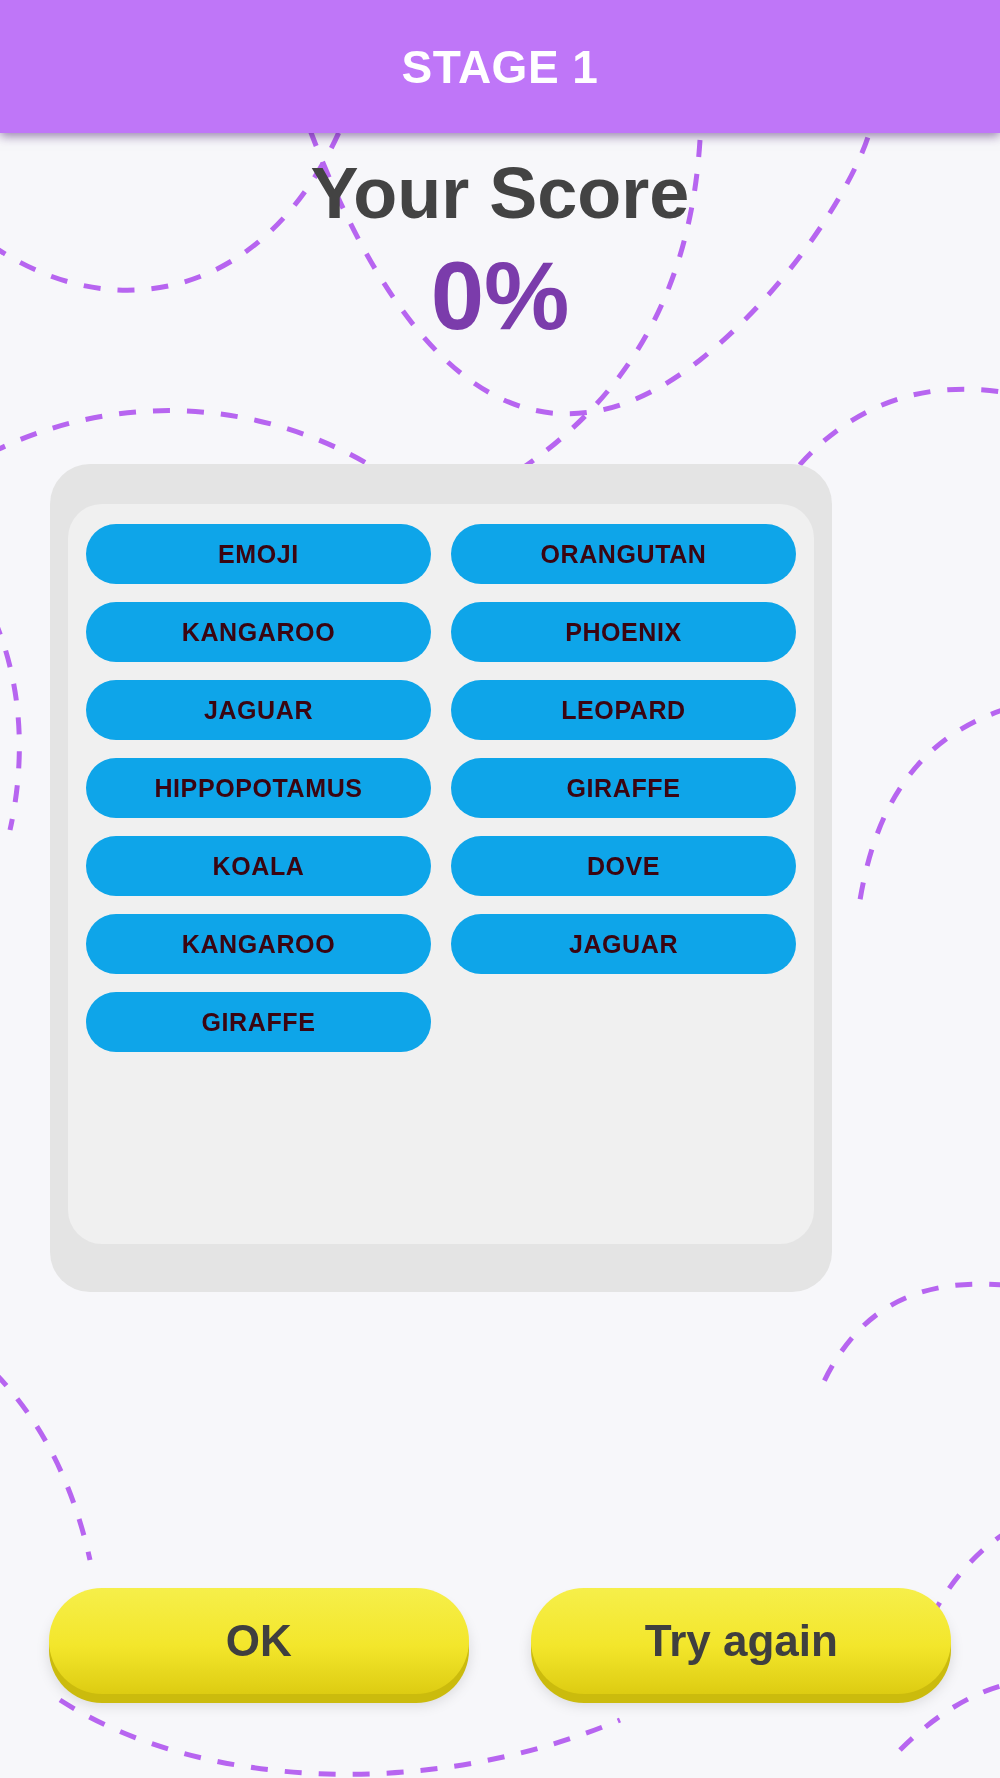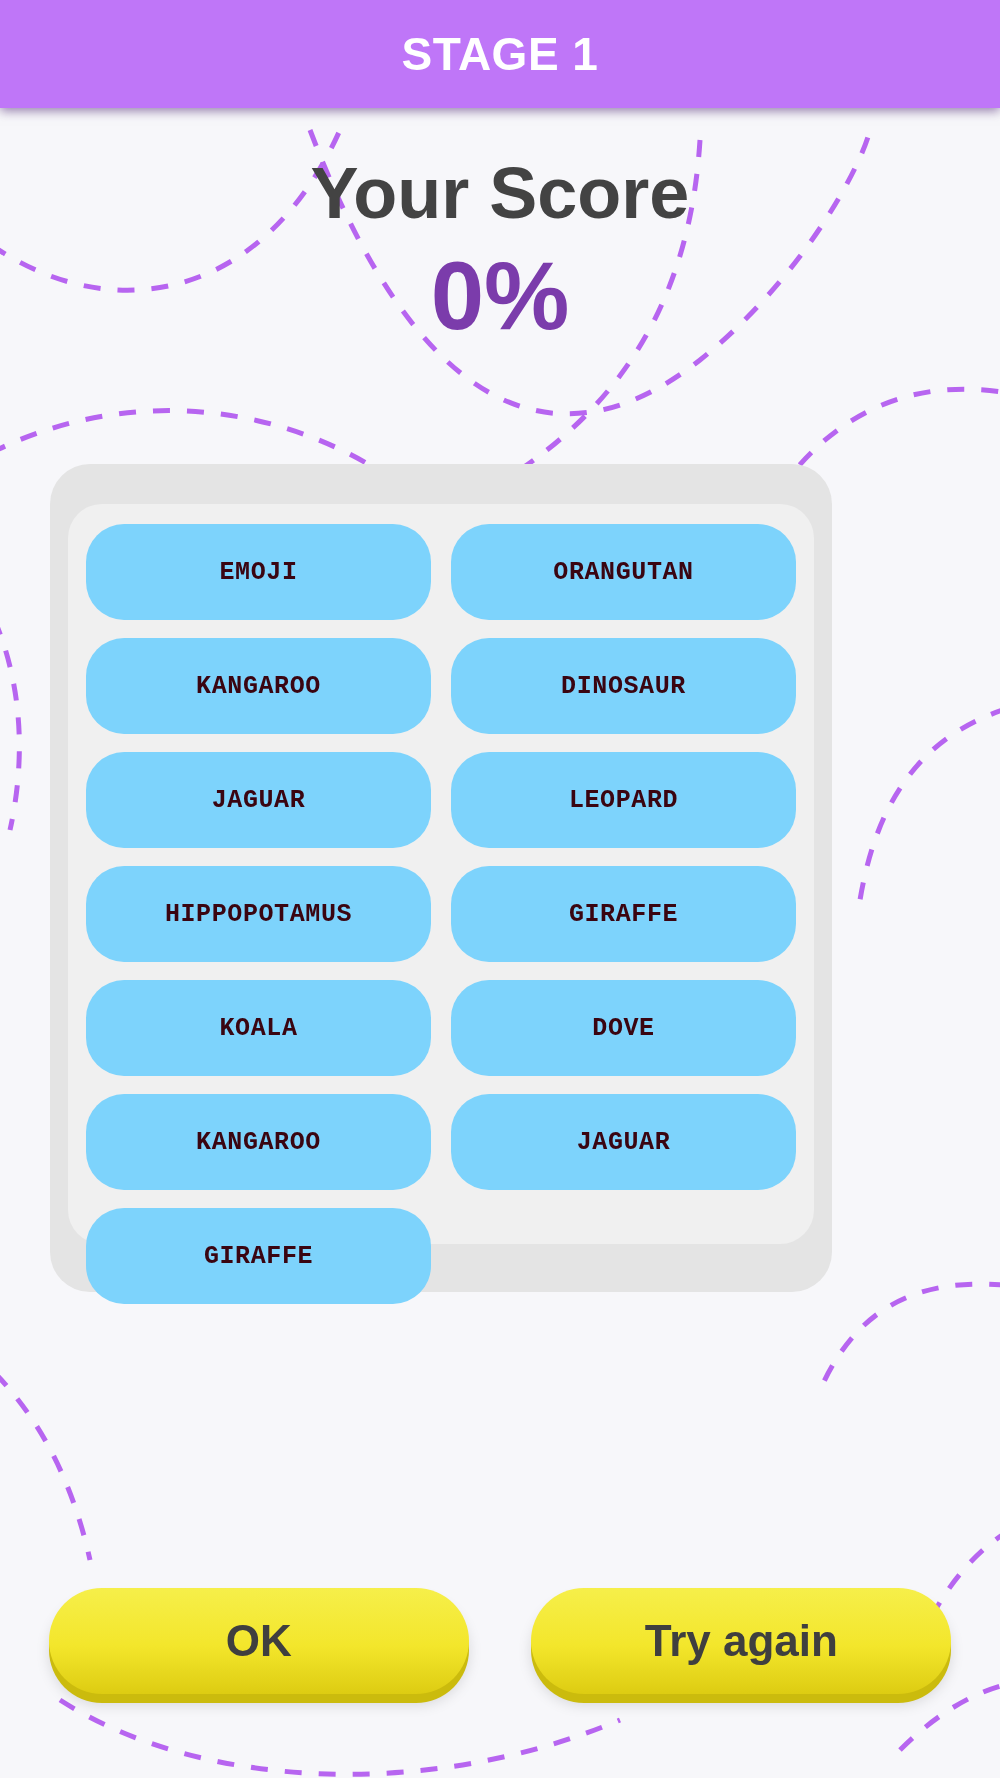--- a/index.html
+++ b/index.html
@@ -24,21 +24,21 @@
     height: 1778px;
     z-index: 0;
     pointer-events: none;
   }
 
   
   #app-header {
     position: absolute;
     top: 0; left: 0;
     width: 1000px;
-    height: 108px;
+    height: 133px;
     background: #bf76f8;
     z-index: 5;
     display: flex;
     align-items: center;
     justify-content: center;
     box-shadow: 0 3px 10px rgba(70,30,110,0.55);
   }
   #header-title {
     color: #ffffff;
     font-size: 46px;
@@ -90,33 +90,33 @@
     border-radius: 34px;
     padding: 20px 18px 0 18px;
   }
 
   .answer-grid {
     display: grid;
     grid-template-columns: 1fr 1fr;
     gap: 18px 20px;
   }
   .answer-pill {
-    height: 96px;
-    background: #7dd3fc;
+    height: 60px;
+    background: #0ea5e9;
     border-radius: 38px;
     display: flex;
     align-items: center;
     justify-content: center;
     color: #3a0511;
     font-size: 25px;
     font-weight: bold;
     letter-spacing: 0.6px;
     cursor: pointer;
     border: none;
-    font-family: Liberation Mono, monospace;
+    font-family: Liberation Sans, sans-serif;
   }
   .pill-spacer { visibility: hidden; }
 
   
   #footer-actions {
     position: absolute;
     left: 0;
     top: 1588px;
     width: 1000px;
     height: 140px;
@@ -172,21 +172,21 @@
   <div id="score-label">Your Score</div>
   <div id="score-value">0%</div>
 </div>
 
 <div id="results-card">
   <div id="results-inner">
     <div class="answer-grid" id="answer-grid">
         <button class="answer-pill">EMOJI</button>
         <button class="answer-pill">ORANGUTAN</button>
         <button class="answer-pill">KANGAROO</button>
-        <button class="answer-pill">DINOSAUR</button>
+        <button class="answer-pill">PHOENIX</button>
         <button class="answer-pill">JAGUAR</button>
         <button class="answer-pill">LEOPARD</button>
         <button class="answer-pill">HIPPOPOTAMUS</button>
         <button class="answer-pill">GIRAFFE</button>
         <button class="answer-pill">KOALA</button>
         <button class="answer-pill">DOVE</button>
         <button class="answer-pill">KANGAROO</button>
         <button class="answer-pill">JAGUAR</button>
         <button class="answer-pill">GIRAFFE</button>
         <div class="answer-pill pill-spacer"></div>

